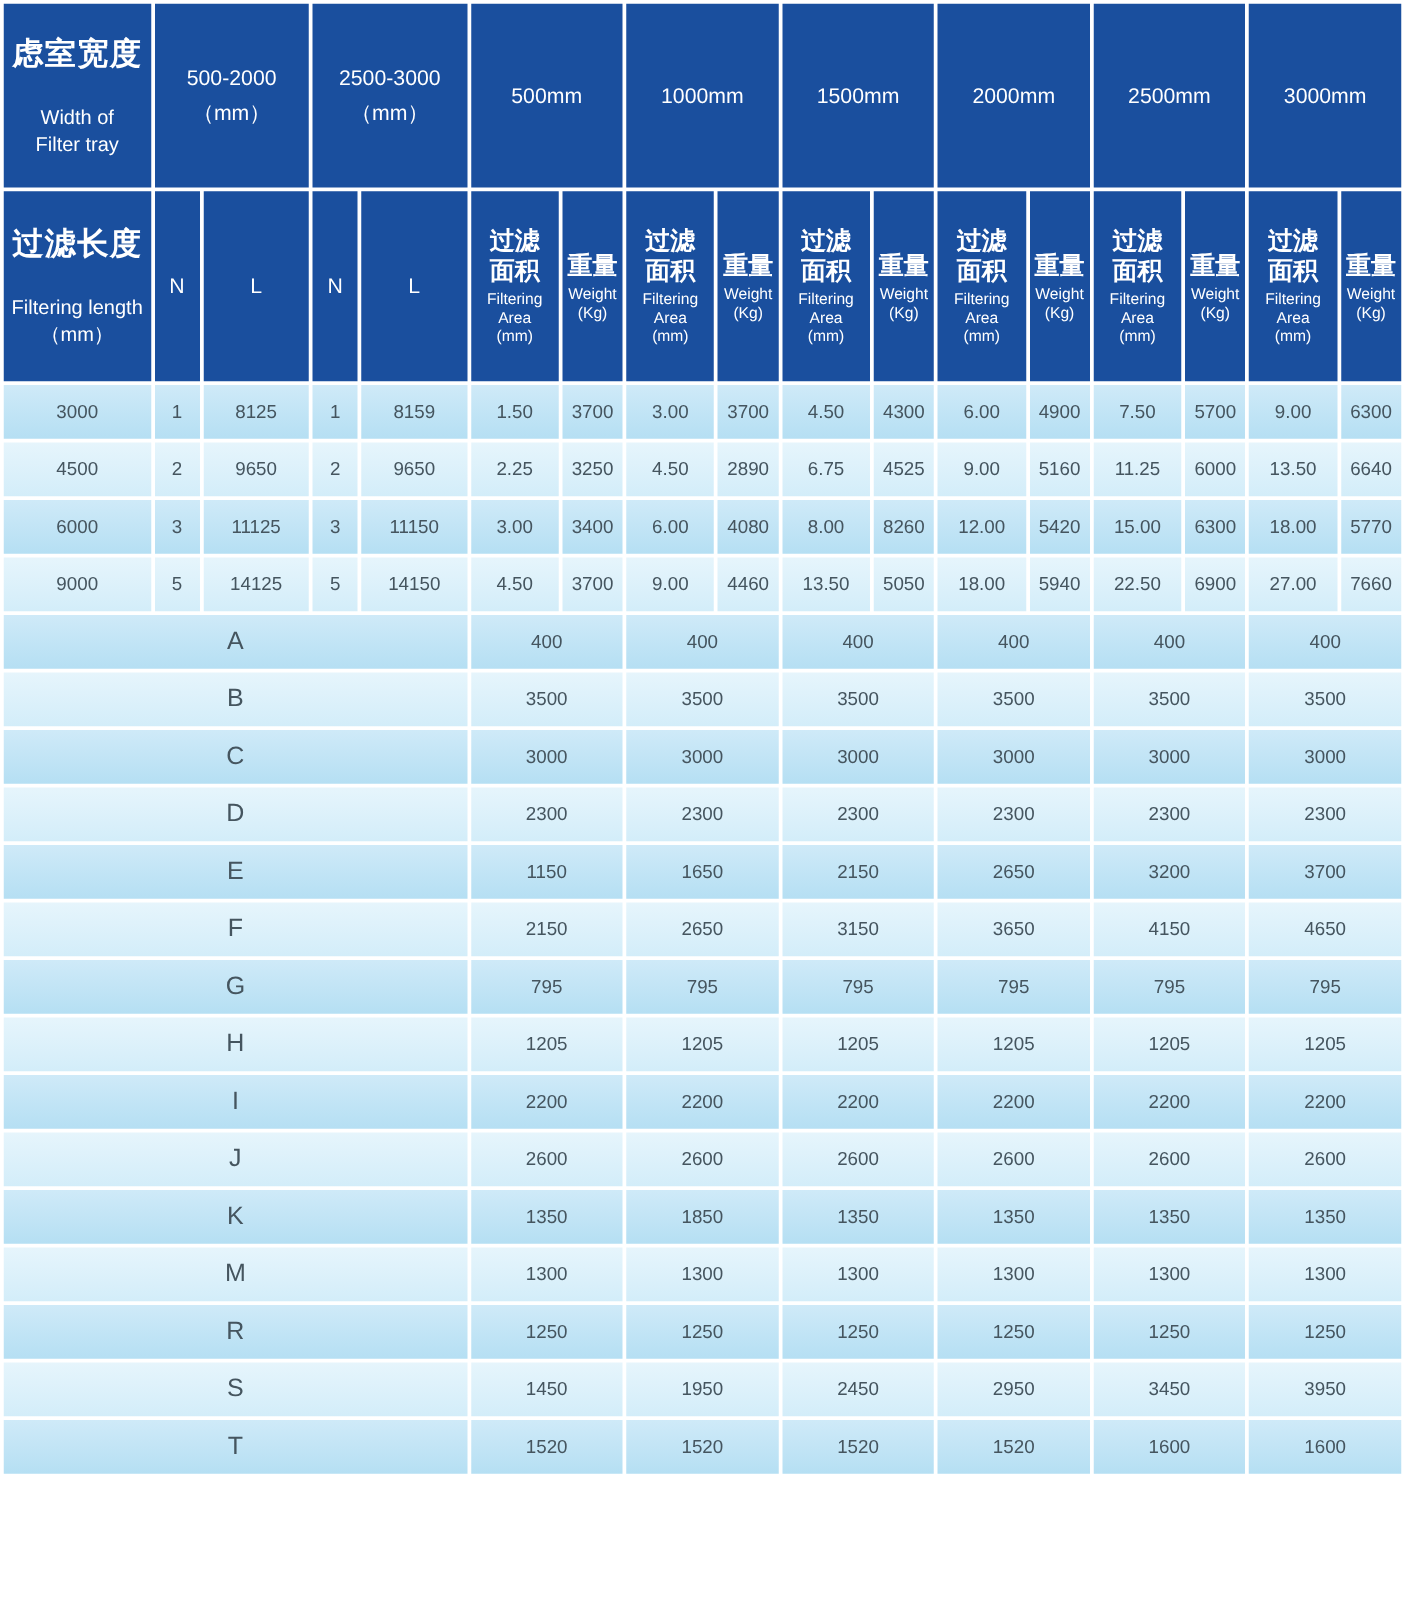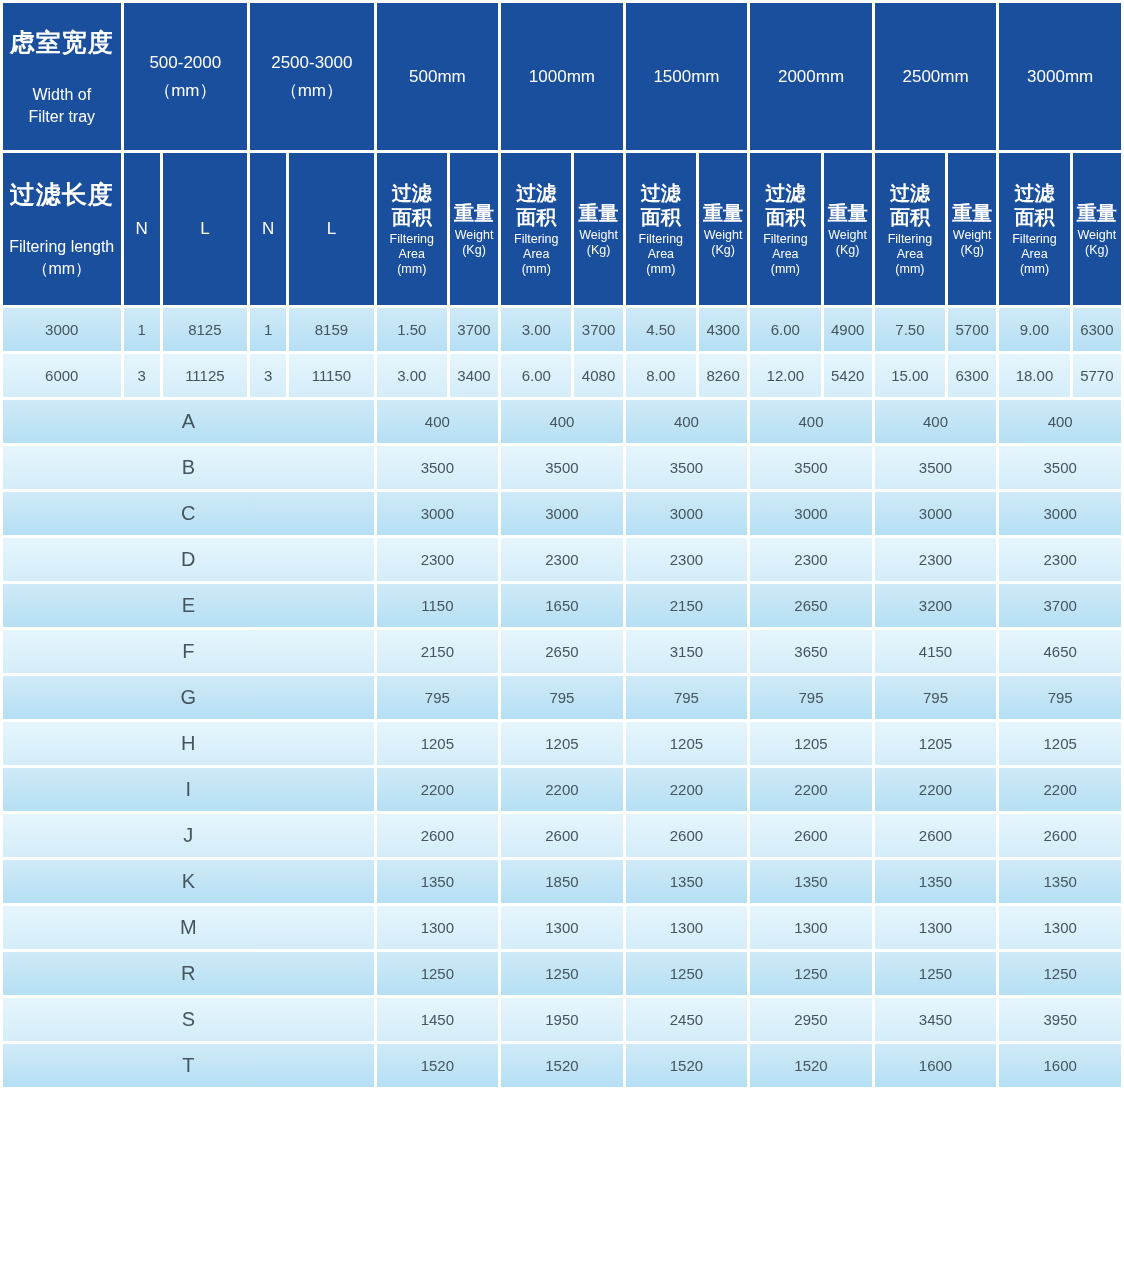--- a/index.html
+++ b/index.html
@@ -125,39 +125,77 @@
     <td>4.50</td>
     <td>4300</td>
     <td>6.00</td>
     <td>4900</td>
     <td>7.50</td>
     <td>5700</td>
     <td>9.00</td>
     <td>6300</td>
   </tr>
       <tr>
+    <td>4500</td>
+    <td>2</td>
+    <td>9650</td>
+    <td>2</td>
+    <td>9650</td>
+    <td>2.25</td>
+    <td>3250</td>
+    <td>4.50</td>
+    <td>2890</td>
+    <td>6.75</td>
+    <td>4525</td>
+    <td>9.00</td>
+    <td>5160</td>
+    <td>11.25</td>
+    <td>6000</td>
+    <td>13.50</td>
+    <td>6640</td>
+  </tr>
+      <tr>
     <td>6000</td>
     <td>3</td>
     <td>11125</td>
     <td>3</td>
     <td>11150</td>
     <td>3.00</td>
     <td>3400</td>
     <td>6.00</td>
     <td>4080</td>
     <td>8.00</td>
     <td>8260</td>
     <td>12.00</td>
     <td>5420</td>
     <td>15.00</td>
     <td>6300</td>
     <td>18.00</td>
     <td>5770</td>
   </tr>
       <tr>
+    <td>9000</td>
+    <td>5</td>
+    <td>14125</td>
+    <td>5</td>
+    <td>14150</td>
+    <td>4.50</td>
+    <td>3700</td>
+    <td>9.00</td>
+    <td>4460</td>
+    <td>13.50</td>
+    <td>5050</td>
+    <td>18.00</td>
+    <td>5940</td>
+    <td>22.50</td>
+    <td>6900</td>
+    <td>27.00</td>
+    <td>7660</td>
+  </tr>
+      <tr>
     <td colspan="5" class="letter">A</td>
     <td colspan="2">400</td>
     <td colspan="2">400</td>
     <td colspan="2">400</td>
     <td colspan="2">400</td>
     <td colspan="2">400</td>
     <td colspan="2">400</td>
   </tr>
       <tr>
     <td colspan="5" class="letter">B</td>

